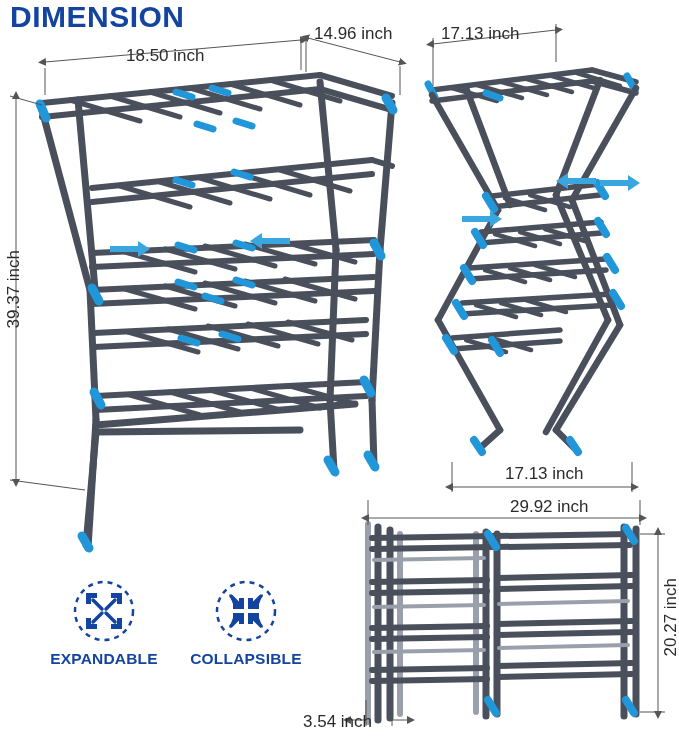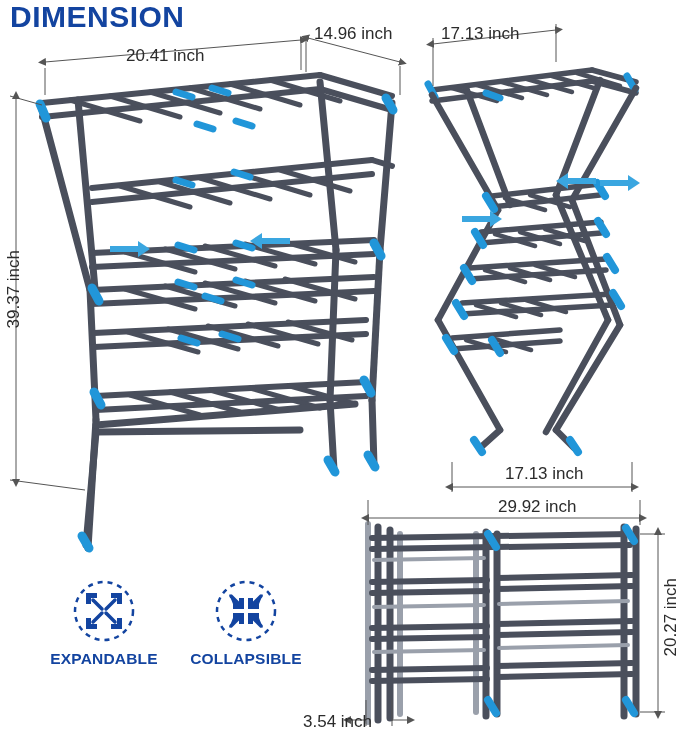--- a/index.html
+++ b/index.html
@@ -394,31 +394,31 @@
       <line x1="640" y1="712" x2="665" y2="712"></line>
       <line x1="658" y1="534" x2="658" y2="712" marker-start="url(#arrL)" marker-end="url(#arrR)"></line>
 
       <line x1="366" y1="700" x2="366" y2="726"></line>
       <line x1="392" y1="700" x2="392" y2="726"></line>
       <line x1="350" y1="720" x2="366" y2="720" marker-start="url(#arrL)"></line>
       <line x1="392" y1="720" x2="408" y2="720" marker-end="url(#arrR)"></line>
     </g>
   </svg>
 
-  <div class="dim-label" style="left:126px; top:46px;">20.41 inch</div>
+  <div class="dim-label" style="left:126px; top:46px;">18.50 inch</div>
 
   <div class="dim-label" style="left:314px; top:24px;">14.96 inch</div>
 
   <div class="dim-label vertical" style="left:4px; top:250px;">39.37 inch</div>
 
   <div class="dim-label" style="left:441px; top:24px;">17.13 inch</div>
 
   <div class="dim-label" style="left:505px; top:464px;">17.13 inch</div>
 
-  <div class="dim-label" style="left:498px; top:497px;">29.92 inch</div>
+  <div class="dim-label" style="left:510px; top:497px;">29.92 inch</div>
 
   <div class="dim-label vertical" style="left:661px; top:578px;">20.27 inch</div>
 
   <div class="dim-label" style="left:303px; top:712px;text-align:center;">3.54 inch</div>
 
   <div class="feature" style="left:172px; top:580px; width:148px;">
     <div class="feature-icon">
       <svg width="62" height="62" viewBox="0 0 62 62">
         <circle cx="31" cy="31" r="29" fill="none" stroke="#1344a0" stroke-width="2.5" stroke-dasharray="5 5"></circle>
         <g fill="#1344a0">

